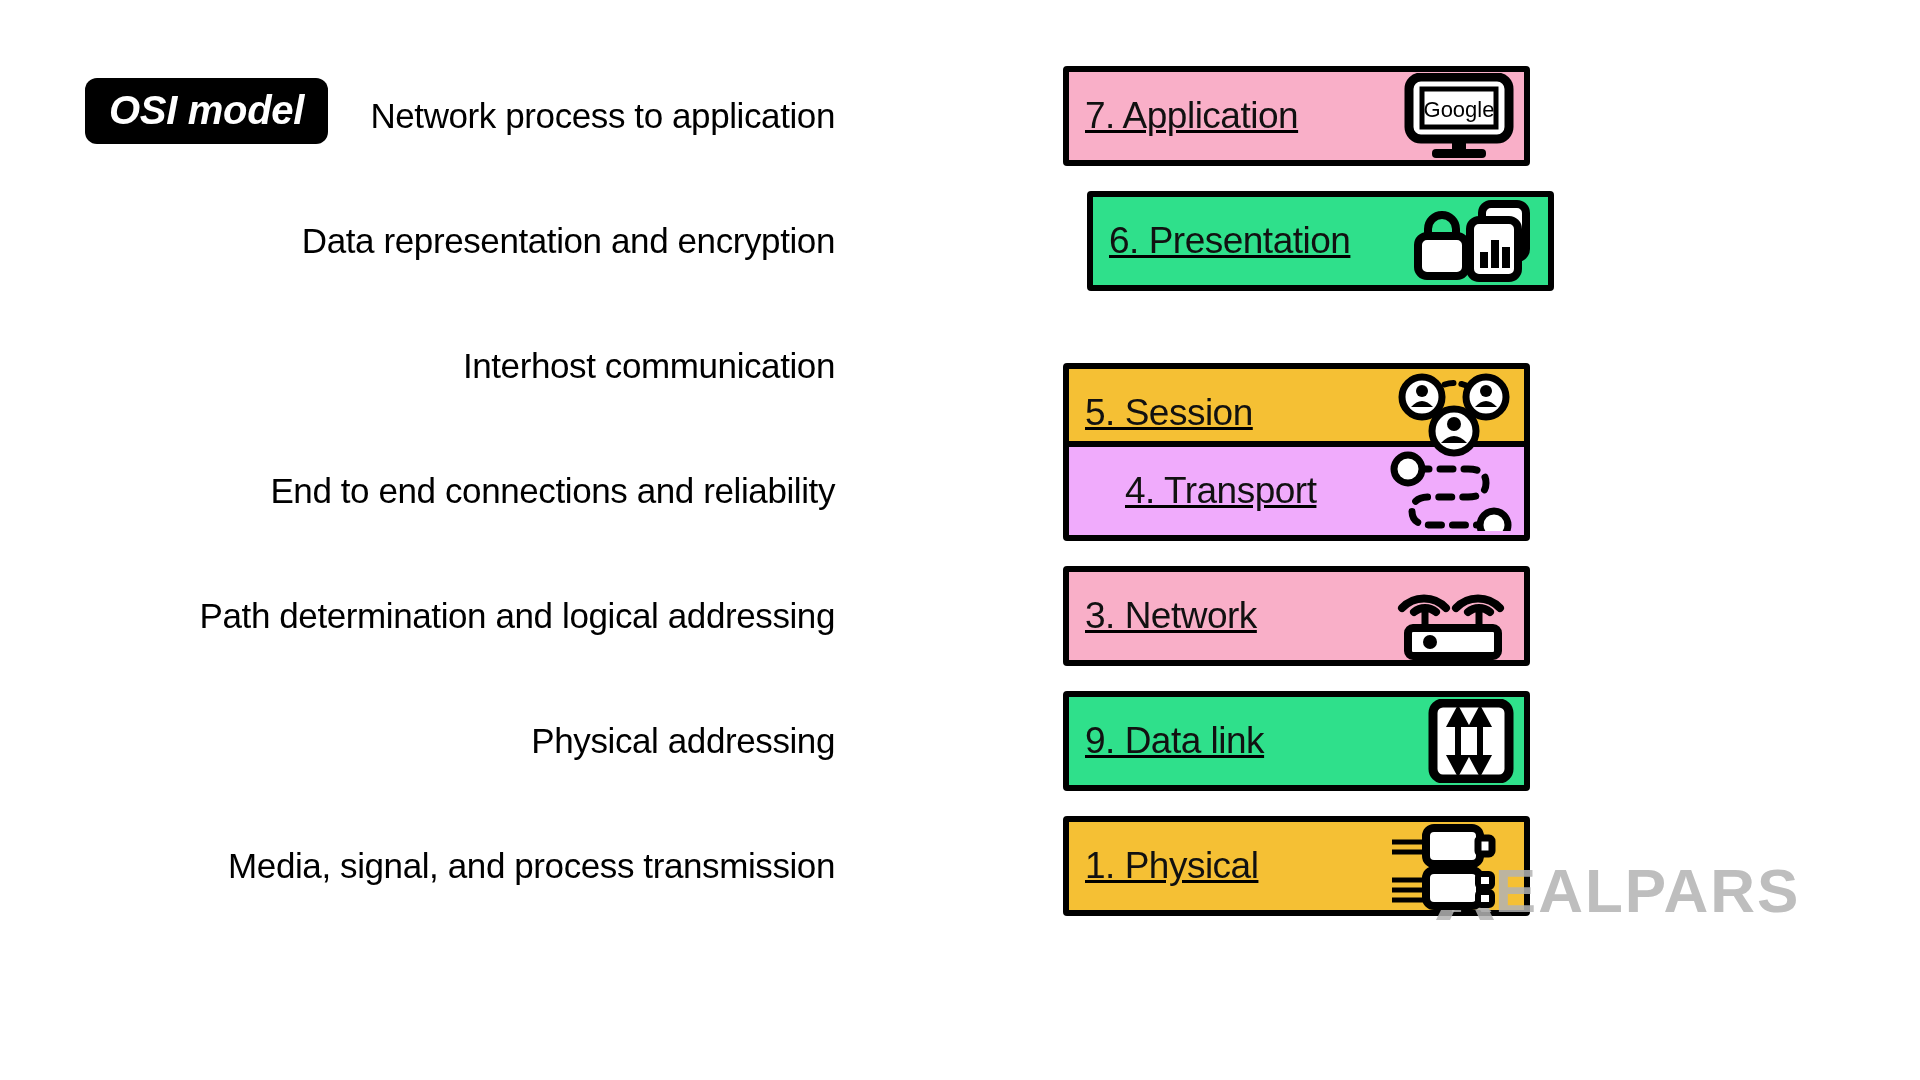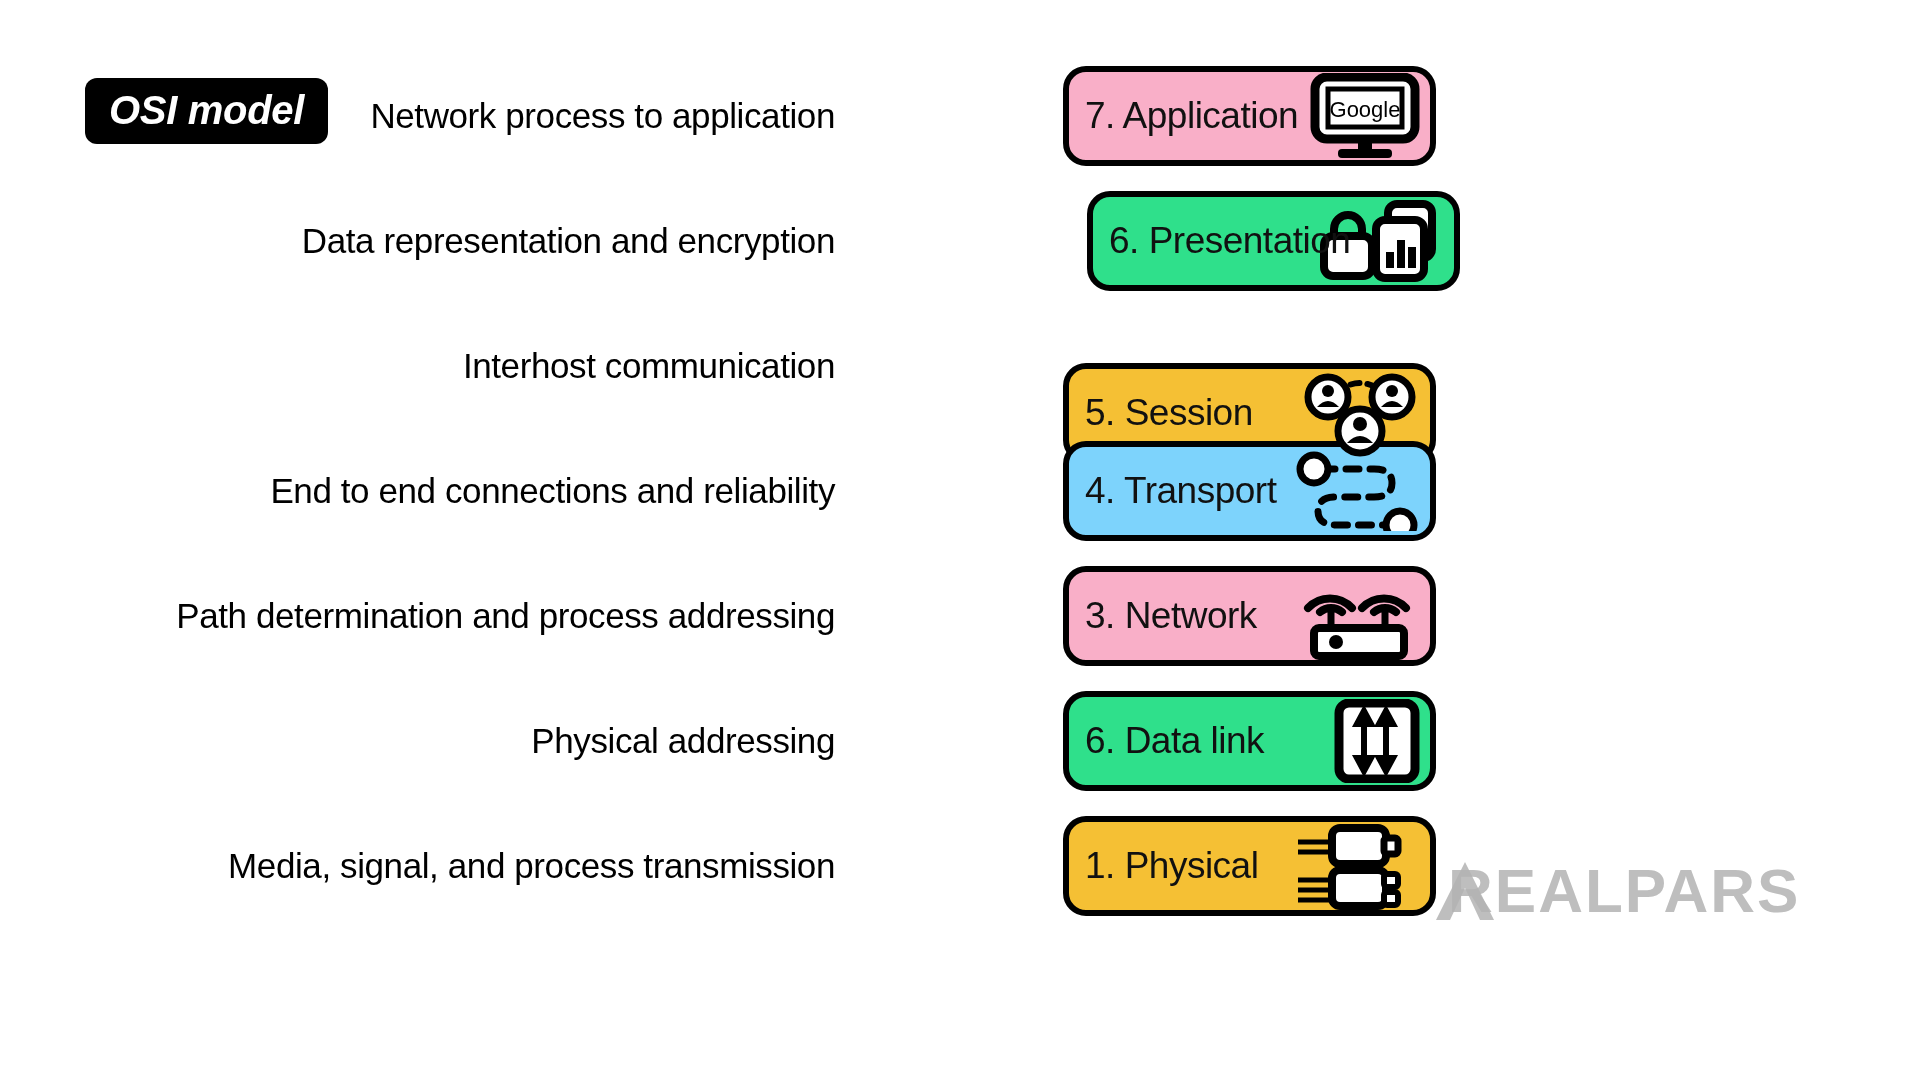--- a/index.html
+++ b/index.html
@@ -57,28 +57,29 @@
     padding-right: 22px;
     box-sizing: border-box;
     font-size: 35px;
     color: #000000;
     letter-spacing: -0.4px;
     white-space: nowrap;
   }
   .layer-bar {
     position: absolute;
     left: 1063px;
-    width: 373px;
+    width: 467px;
     height: 100px;
     box-sizing: border-box;
     border: 6px solid #000000;
-    border-radius: 23px;
+    border-radius: 4px;
     display: flex;
     align-items: center;
     overflow: hidden;
+    text-decoration: underline;
   }
   .layer-name {
     font-size: 37px;
     color: #111111;
     letter-spacing: -0.5px;
     padding-left: 16px;
     white-space: nowrap;
     z-index: 2;
   }
   .layer-icon {
@@ -186,55 +187,55 @@
             <circle cx="60" cy="57" r="7" fill="#000"></circle>
             <path d="M47 76 q13 -14 26 0" fill="#000"></path>
           </g>
         </svg>
       </span>
     </div>
   </div>
 
   <div class="layer-row">
     <div class="layer-desc">End to end connections and reliability</div>
-    <div class="layer-bar" style="background:#7dd3fc;">
+    <div class="layer-bar" style="background:#f0abfc;padding-left:40px;">
       <span class="layer-name">4. Transport</span>
       <span class="layer-icon">
         <svg width="124" height="80" viewBox="0 0 124 80">
           <path d="M26 18 H78 q18 0 18 14 t-18 14 H40 q-18 0 -18 14 t18 14 H96" fill="none" stroke="#000" stroke-width="7" stroke-dasharray="13 11" stroke-linecap="round"></path>
           <circle cx="18" cy="18" r="14" fill="#ffffff" stroke="#000" stroke-width="7"></circle>
           <circle cx="104" cy="74" r="14" fill="#ffffff" stroke="#000" stroke-width="7"></circle>
         </svg>
       </span>
     </div>
   </div>
 
   <div class="layer-row">
-    <div class="layer-desc">Path determination and process addressing</div>
+    <div class="layer-desc">Path determination and logical addressing</div>
     <div class="layer-bar" style="background:#F9AFC8;">
       <span class="layer-name">3. Network</span>
       <span class="layer-icon">
         <svg width="120" height="88" viewBox="0 0 120 88">
           <path d="M8 36 a30 30 0 0 1 44 0" fill="none" stroke="#000" stroke-width="8" stroke-linecap="round"></path>
           <path d="M20 40 a17 17 0 0 1 22 0" fill="none" stroke="#000" stroke-width="8" stroke-linecap="round"></path>
           <path d="M62 36 a30 30 0 0 1 44 0" fill="none" stroke="#000" stroke-width="8" stroke-linecap="round"></path>
           <path d="M74 40 a17 17 0 0 1 22 0" fill="none" stroke="#000" stroke-width="8" stroke-linecap="round"></path>
           <line x1="31" y1="38" x2="31" y2="60" stroke="#000" stroke-width="7"></line>
           <line x1="85" y1="38" x2="85" y2="60" stroke="#000" stroke-width="7"></line>
           <rect x="14" y="56" width="90" height="28" rx="5" fill="#ffffff" stroke="#000" stroke-width="8"></rect>
           <circle cx="36" cy="70" r="7" fill="#000"></circle>
         </svg>
       </span>
     </div>
   </div>
 
   <div class="layer-row">
     <div class="layer-desc">Physical addressing</div>
     <div class="layer-bar" style="background:#2FE08B;">
-      <span class="layer-name">6. Data link</span>
+      <span class="layer-name">9. Data link</span>
       <span class="layer-icon">
         <svg width="86" height="84" viewBox="0 0 86 84">
           <rect x="5" y="4" width="76" height="76" rx="10" fill="#ffffff" stroke="#000" stroke-width="9"></rect>
           <g stroke="#000" stroke-width="6" fill="#000">
             <line x1="30" y1="44" x2="30" y2="20"></line>
             <polygon points="30,12 23,25 37,25"></polygon>
             <line x1="52" y1="44" x2="52" y2="20"></line>
             <polygon points="52,12 45,25 59,25"></polygon>
             <line x1="30" y1="40" x2="30" y2="60"></line>
             <polygon points="30,72 23,59 37,59"></polygon>

